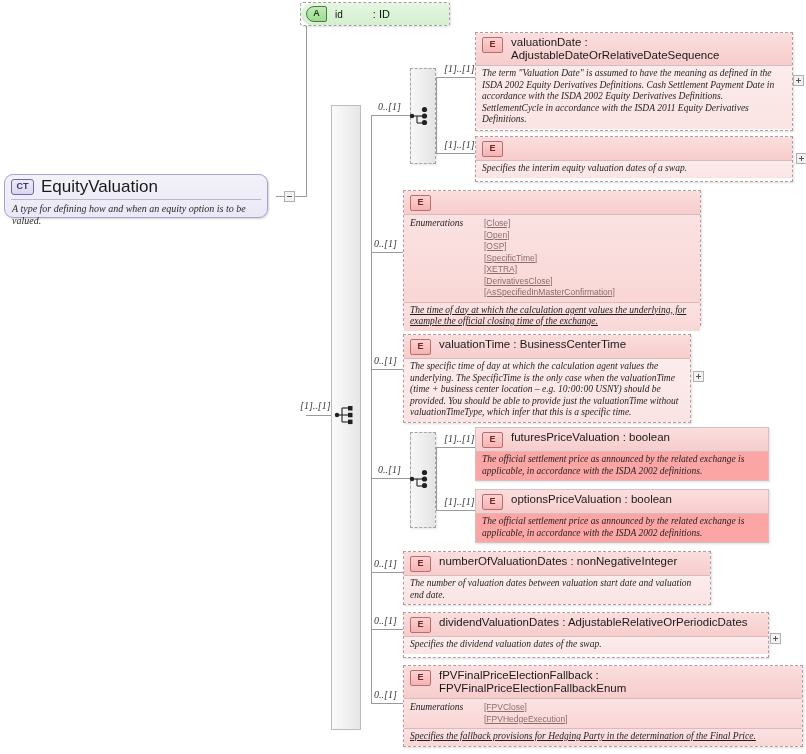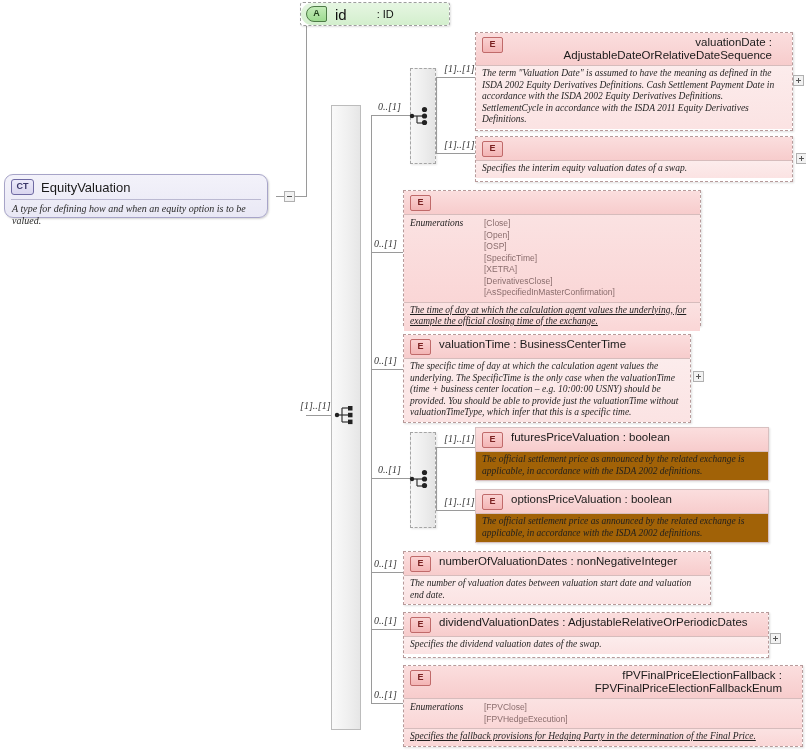--- a/index.html
+++ b/index.html
@@ -61,21 +61,21 @@
   }
   .ct-badge{
     width:21px;height:14px;
     border:1px solid #6f6aa3;
     border-radius:3px;
     background:linear-gradient(to bottom,#eceafa,#d9d5ef);
     font-size:9px;line-height:13px;text-align:center;
     color:#3a3769;font-weight:bold;
     font-family:"Liberation Sans",sans-serif;
   }
-  .ct-title{font-size:13px;color:#1a1a1a;font-weight:normal;}
+  .ct-title{font-size:17px;color:#1a1a1a;font-weight:normal;}
   .ct-sep{height:1px;background:#bbb9d2;margin:0 6px;}
   .ct-doc{
     font-family:"Liberation Serif",serif;
     font-style:italic;font-size:10px;color:#2a2a2a;
     padding:3px 7px 0 7px;line-height:12px;
   }
 
   
   .attr-box{
     position:absolute;left:300px;top:2px;width:150px;height:24px;
@@ -90,21 +90,21 @@
     background:linear-gradient(to bottom,#e6f6e2 0%,#d3efcd 100%);
     border-radius:11px 3px 3px 11px;
     display:flex;align-items:center;gap:8px;padding-left:5px;
     box-sizing:border-box;
   }
   .attr-badge{
     width:19px;height:14px;border:1px solid #4c7a45;border-radius:8px 2px 2px 8px;
     background:linear-gradient(to bottom,#c3ebb8,#9ddb90);
     font-size:9px;line-height:13px;text-align:center;color:#1e3d1a;font-weight:bold;
   }
-  .attr-name{font-size:15px;color:#111;}
+  .attr-name{font-size:10px;color:#111;}
   .attr-type{font-size:11px;color:#111;margin-left:22px;}
 
   
   .comp-box{
     position:absolute;
     background:linear-gradient(to right,#f7f7f7 0%,#ededed 55%,#e4e4e4 100%);
     border:1px dashed #a5a5a5;
     box-sizing:border-box;
     box-shadow:1px 1px 2px rgba(0,0,0,.10);
   }
@@ -133,45 +133,45 @@
   .e-badge{
     flex:0 0 auto;
     width:19px;height:14px;margin-top:1px;
     border:1px solid #c06a6a;border-radius:2px;
     background:linear-gradient(to bottom,#fad2d2,#f3b4b4);
     font-size:9px;line-height:13px;text-align:center;
     color:#7a2222;font-weight:bold;
   }
   .e-title{
     font-size:11.5px;color:#1a1a1a;line-height:13px;
-    text-align:right;flex:1 1 auto;padding-right:14px;
+    text-align:left;flex:1 1 auto;padding-right:14px;
   }
   .e-title.left{text-align:left;padding-right:0;}
   .e-rule{height:1px;background:#d6bcbc;}
   .e-doc{
     font-family:"Liberation Serif",serif;
     font-style:italic;font-size:9.5px;color:#1f1f1f;
     line-height:11.5px;
     padding:2px 6px 3px 6px;
-    background:#a16207;
+    background:#fca5a5;
   }
   .e-enum{
     display:flex;
     background:linear-gradient(to bottom,#fbe2e2,#fad6d6);
     padding:3px 6px 3px 6px;
   }
   .e-enum-label{
     font-family:"Liberation Serif",serif;font-style:italic;
     font-size:9.5px;color:#1a1a1a;flex:0 0 74px;
   }
   .e-enum-vals{
     font-family:"Liberation Sans",sans-serif;
     font-size:8.5px;color:#8a6d6d;line-height:11.5px;
   }
-  .e-enum-vals div{white-space:nowrap;}
+  .e-enum-vals div{white-space:nowrap;text-decoration:underline;}
   
   .e-box.enum .e-doc{background:linear-gradient(to bottom,#fbe2e2,#fad6d6);text-decoration:underline;}
   .e-box.pink .e-doc{background:linear-gradient(to bottom,#fcecec,#fbe3e3);}
 </style>
 </head>
 <body>
 
 <div class="canvas">
 
   <div class="ln lnh" style="left:276px;top:196px;width:8px;"></div>

